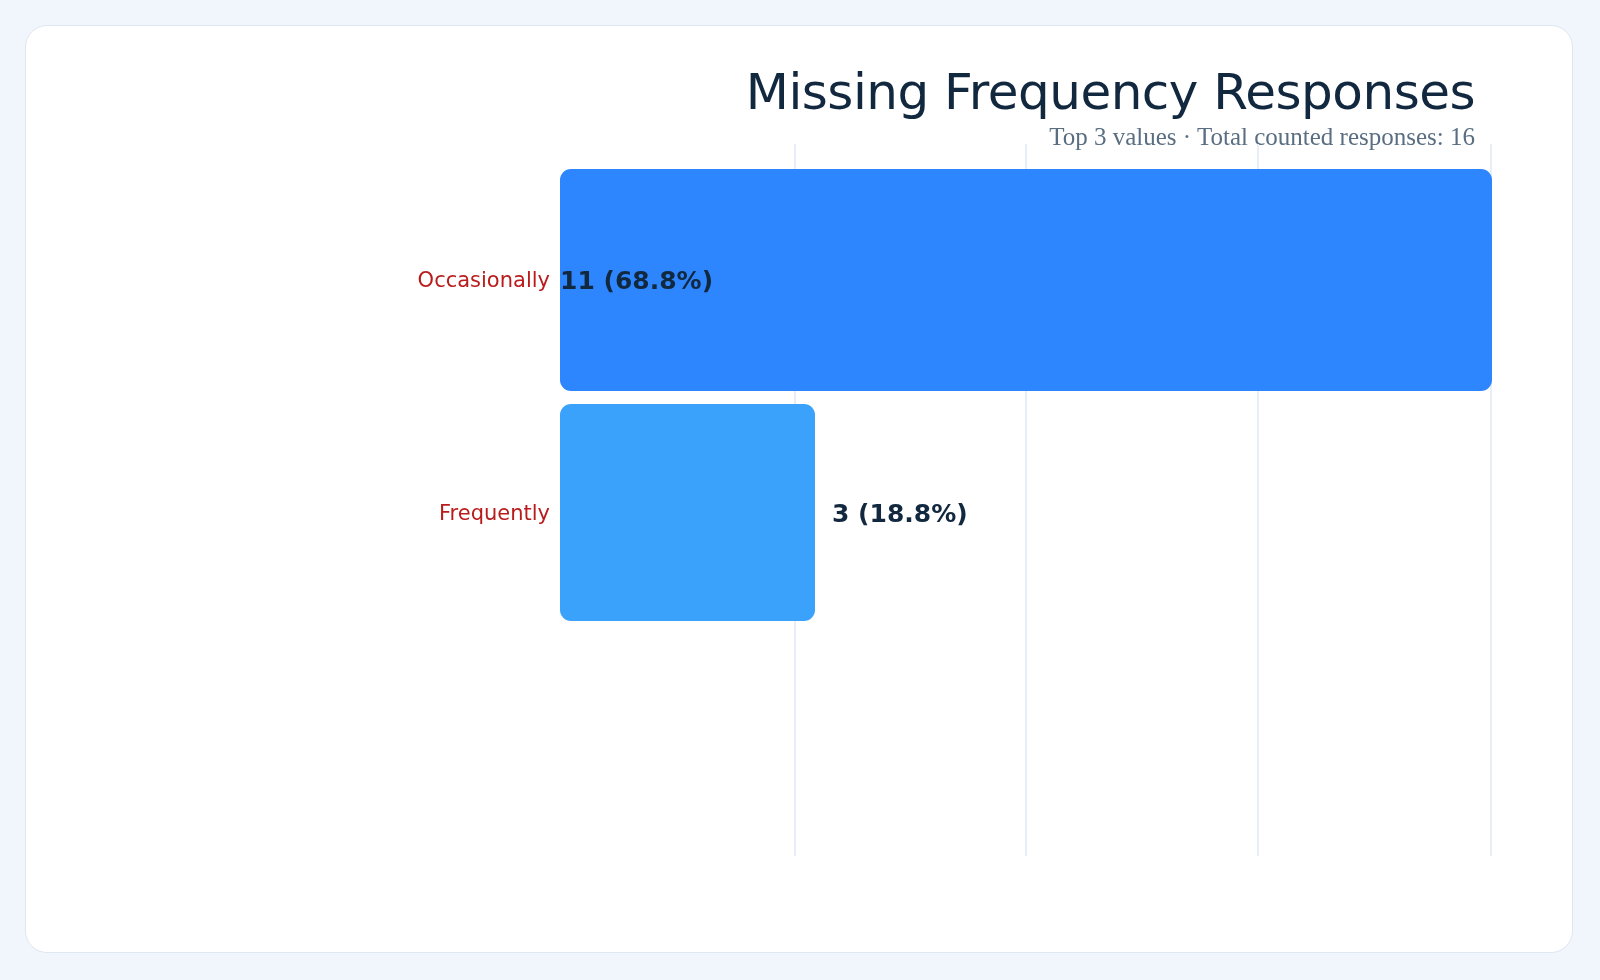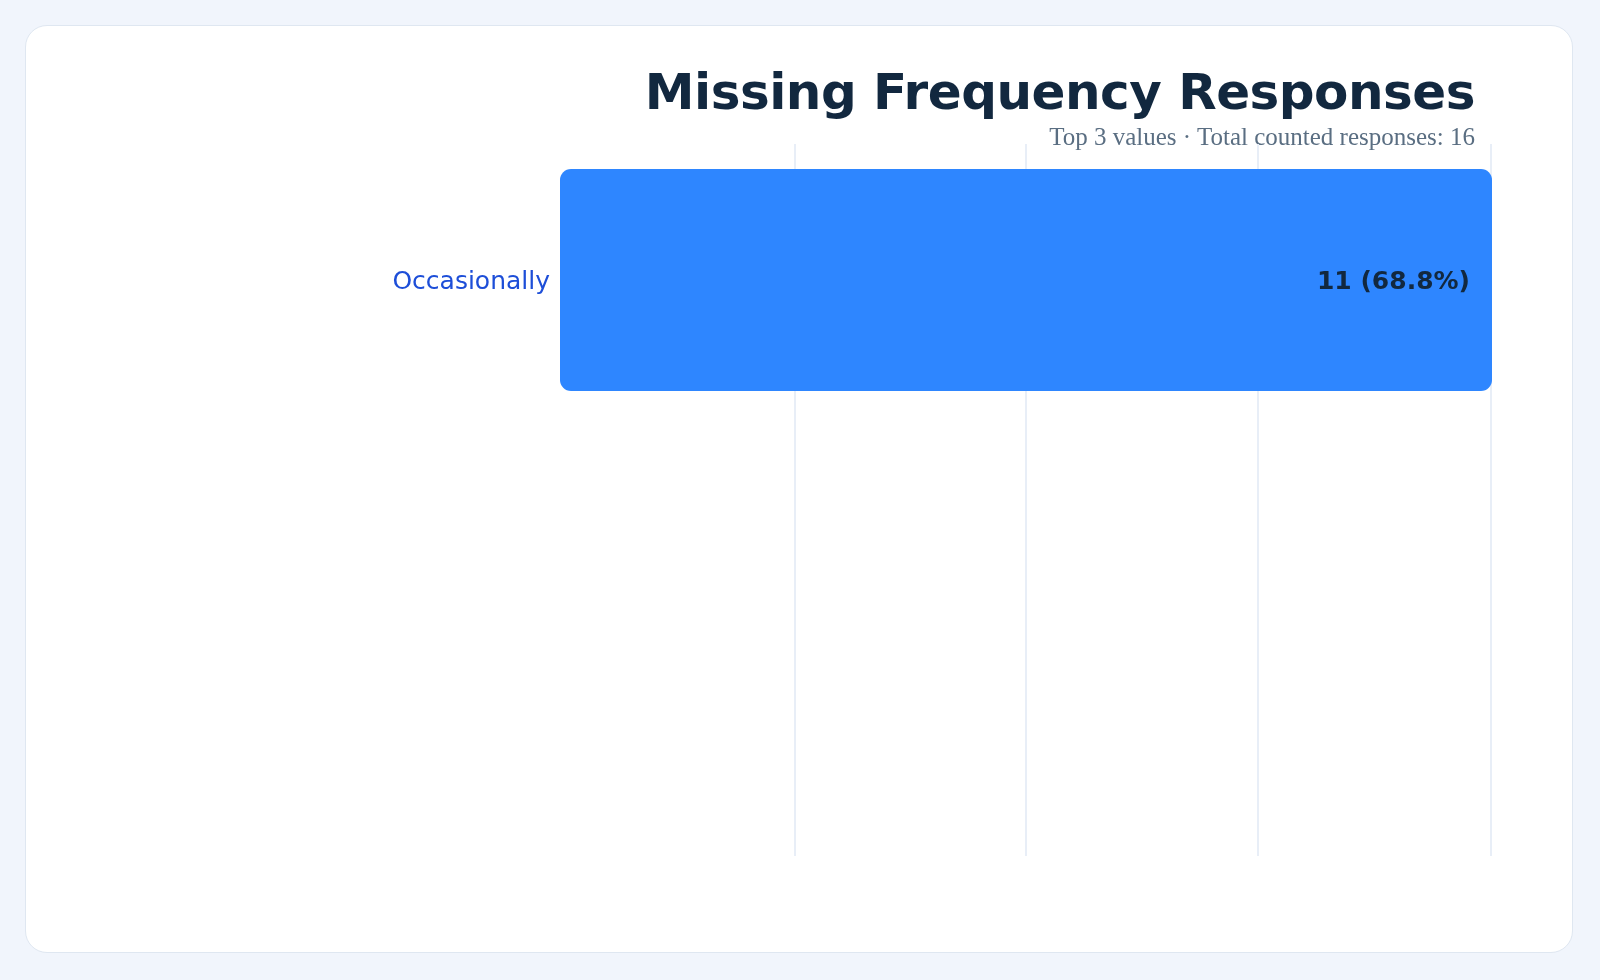--- a/index.html
+++ b/index.html
@@ -31,21 +31,21 @@
     position: absolute;
     left: 0;
     top: 0;
     width: 1449px;      
     text-align: right;
   }
   .chart-title {
     margin: 0;
     padding: 0;
     font-size: 50px;
-    font-weight: bold;
+    font-weight: normal;
     letter-spacing: -0.5px;
     color: #12283f;
     line-height: 1.06;
     position: absolute;
     right: 0;
     top: 40px;
     white-space: nowrap;
   }
   .chart-subtitle {
     margin: 0;
@@ -80,43 +80,42 @@
   .bar-row {
     position: absolute;
     left: 0;
     width: 100%;
   }
   .cat-label {
     position: absolute;
     right: 1024px;        
     top: 50%;
     transform: translateY(-50%);
-    font-size: 25px;
-    color: #1d4ed8;
+    font-size: 21px;
+    color: #b91c1c;
     white-space: nowrap;
     text-align: right;
   }
   .bar {
     position: absolute;
     left: 534px;          
     top: 0;
     height: 100%;
     border-radius: 11px;
   }
   .bar-value {
     position: absolute;
     top: 50%;
     transform: translateY(-50%);
     font-size: 25px;
     font-weight: bold;
     color: #12283f;
     white-space: nowrap;
   }
   .bar-value.inside {
-    text-align: right;
   }
 </style>
 </head>
 <body>
 
 <div id="chart-card">
 
   <div class="header-block">
     <div class="chart-title">Missing Frequency Responses</div>
     <div class="chart-subtitle">Top 3 values · Total counted responses: 16</div>
@@ -128,16 +127,21 @@
     <div class="gridline" style="left:999px;"></div>
     <div class="gridline" style="left:1231px;"></div>
     <div class="gridline" style="left:1464px;"></div>
 
     <div class="bar-row" style="top:143px; height:222px;">
       <div class="cat-label">Occasionally</div>
       <div class="bar" style="width:932px; background:#2e86ff;"></div>
       <div class="bar-value inside" style="left:534px; width:910px;">11 (68.8%)</div>
     </div>
 
+    <div class="bar-row" style="top:378px; height:217px;">
+      <div class="cat-label">Frequently</div>
+      <div class="bar" style="width:255px; background:#3ba2fc;"></div>
+      <div class="bar-value" style="left:806px;">3 (18.8%)</div>
+    </div>
 
 
   </div>
 </div>
 
 </body></html>

